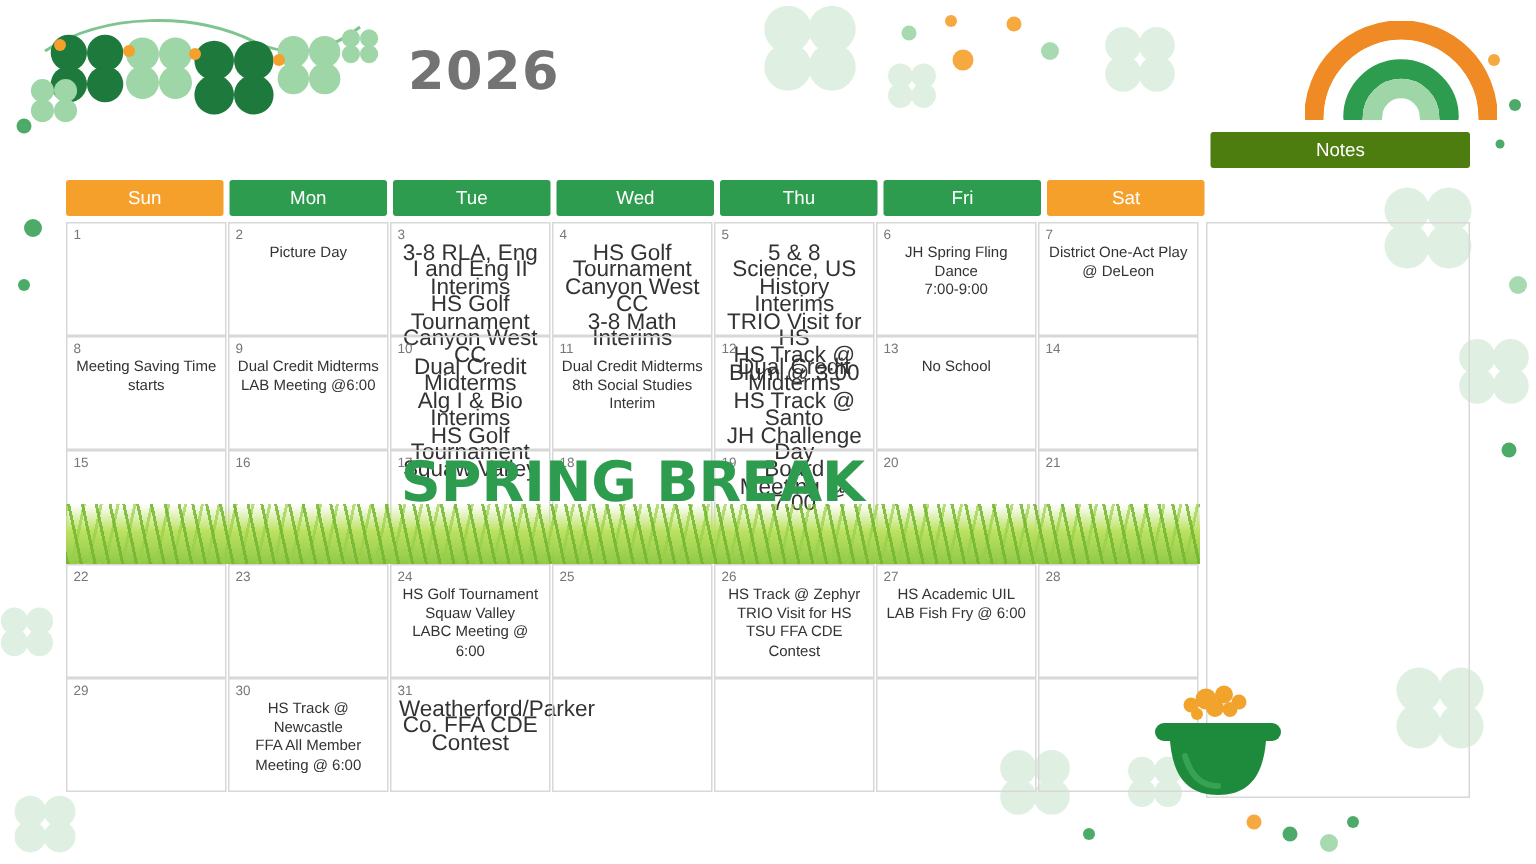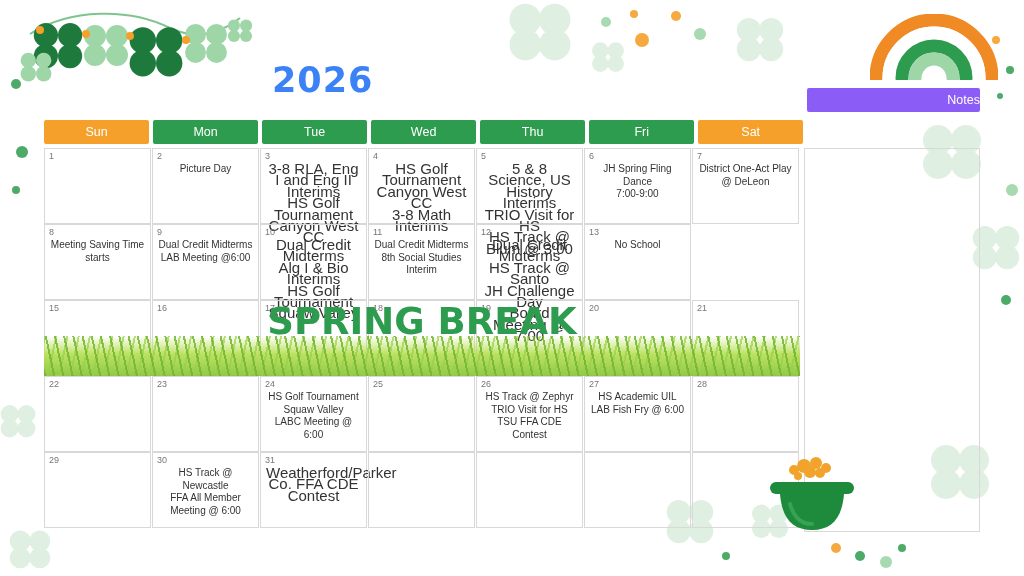--- a/index.html
+++ b/index.html
@@ -25,38 +25,37 @@
     display: flex; align-items: baseline; gap: 8px;
   }
   #month {
     font-family: "DejaVu Sans", sans-serif;
     font-weight: bold; font-size: 35px; letter-spacing: 2px;
     color: #1e7a3c;
   }
   #year {
     font-family: "DejaVu Sans", sans-serif;
     font-weight: bold; font-size: 35px; letter-spacing: 1px;
-    color: #3b82f6;
-    margin-top: 32px;
+    color: #737373;
   }
 
   
   #cal {
     position: absolute; left: 44px; top: 88px;
     width: 936px;
   }
   #headrow { display: flex; gap: 4px; }
   .hcell {
     height: 24px; line-height: 24px; text-align: center;
     color: #ffffff; font-size: 12.5px;
     border-radius: 2px;
   }
   .hcell.weekday { background: #2e9c4e; }
   .hcell.weekend { background: #f5a02a; }
-  .hcell.notes   { background: #8b5cf6; width: 176px; text-align: right; }
+  .hcell.notes   { background: #4d7c0f; width: 176px; }
   .hcell.day     { width: 107px; margin-top: 32px; }
 
   #bodyrow { display: flex; gap: 4px; margin-top: 4px; }
   #weeks { width: 756px; }
   .week {
     display: flex; gap: 1px;
     height: 76px;
     position: relative;
   }
   .daycell {
@@ -346,20 +345,23 @@
               <div class="events mid">Dual Credit Midterms<br>8th Social Studies Interim</div>
             </div>
             <div class="daycell">
               <div class="daynum">12</div>
               <div class="events ">Dual Credit Midterms<br>HS Track @ Santo<br>JH Challenge Day<br>Board Meeting @ 7:00</div>
             </div>
             <div class="daycell">
               <div class="daynum">13</div>
               <div class="events mid">No School</div>
             </div>
+            <div class="daycell">
+              <div class="daynum">14</div>
+            </div>
           </div>
           <div class="week break">
             <div class="daycell">
               <div class="daynum">15</div>
             </div>
             <div class="daycell">
               <div class="daynum">16</div>
             </div>
             <div class="daycell">
               <div class="daynum">17</div>

